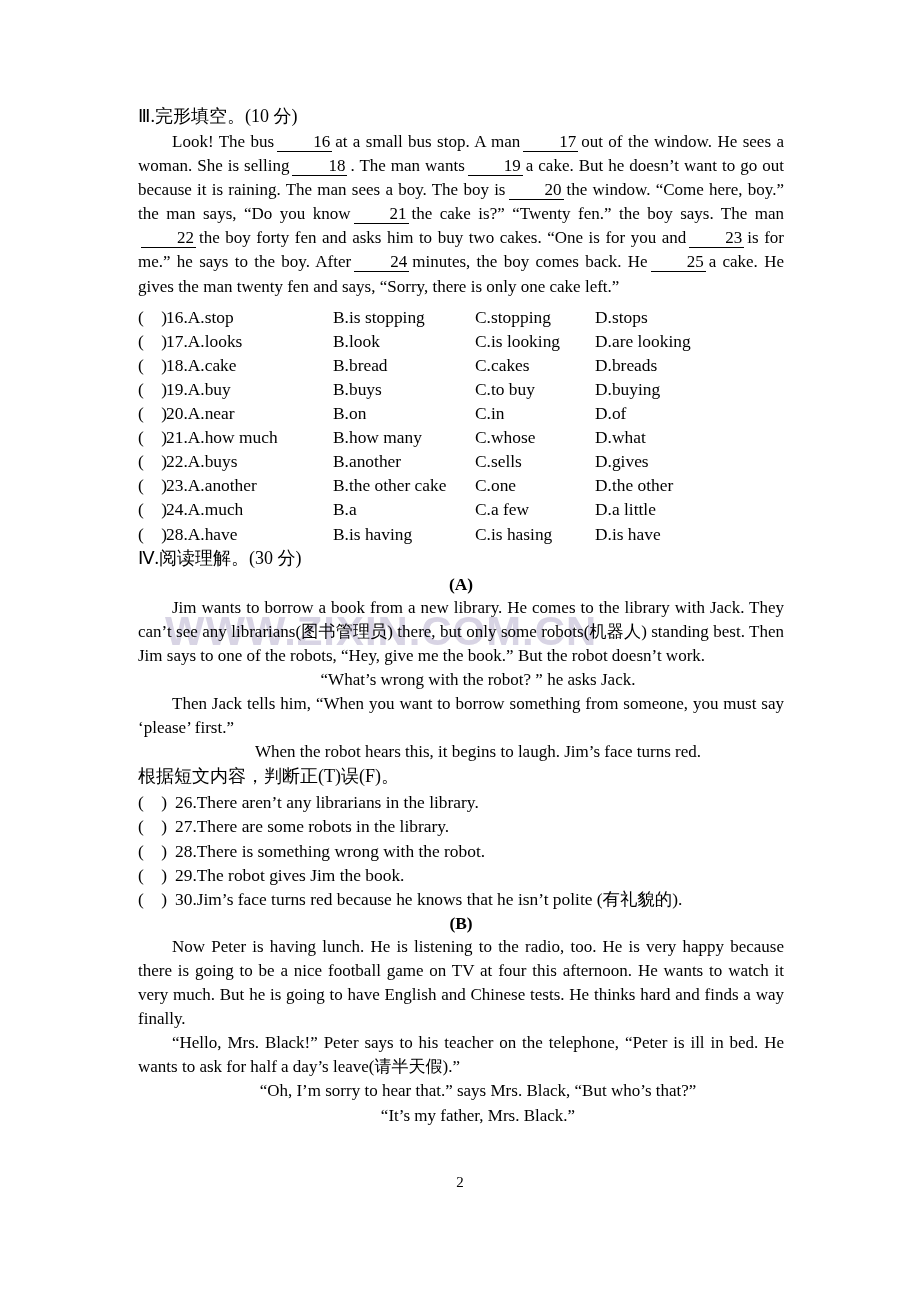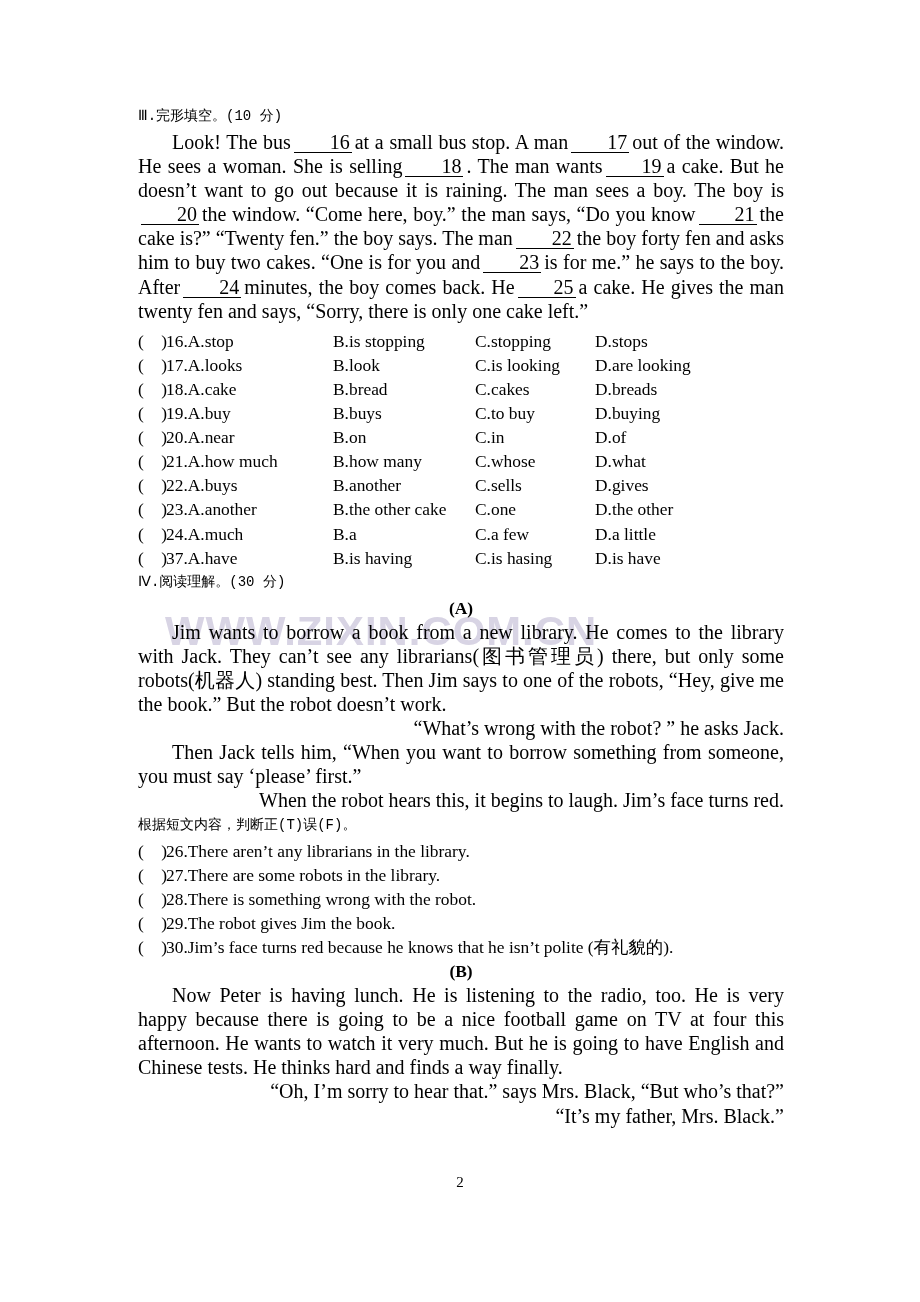--- a/index.html
+++ b/index.html
@@ -44,37 +44,37 @@
     transform-origin: left center;
   }
 
   .layer {
     position: relative;
     z-index: 2;
   }
 
   
   .section-head {
-    font-family: Liberation Mono, monospace;
-    font-size: 14px;
+    font-family: Liberation Serif, serif;
+    font-size: 18px;
     line-height: 24px;
     margin: 0 0 2px 0;
     white-space: nowrap;
   }
 
   
   .para {
-    font-size: 20px;
+    font-size: 17px;
     line-height: 24.1px;
     text-align: justify;
     text-justify: inter-word;
     margin: 0;
     text-indent: 34px;
   }
-  .para.last { text-align: right; }
+  .para.last { text-align: center; }
 
   
   .blank {
     display: inline-block;
     border-bottom: 1px solid #000;
     text-align: center;
     padding: 0 2px;
     min-width: 46px;
     line-height: 19px;
     margin: 0 3px;
@@ -100,21 +100,21 @@
 
   
   .tf-list { margin: 0; }
   .tf-row {
     display: flex;
     font-size: 17.4px;
     line-height: 24.1px;
     white-space: nowrap;
   }
   .tf-paren { width: 28px; flex: 0 0 28px; }
-  .tf-text  { flex: 1 1 auto; }
+  .tf-text  { flex: 1 1 auto; padding-left: 9px; }
 
   
   .passage-label {
     text-align: center;
     font-size: 17.4px;
     font-weight: bold;
     line-height: 24.1px;
     margin: 0;
   }
 
@@ -204,21 +204,21 @@
       </div>
       <div class="mc-row">
         <span class="mc-paren">(&nbsp;&nbsp;&nbsp;&nbsp;)</span>
         <span class="mc-a"><span>24.</span><span>A.much</span></span>
         <span class="mc-b">B.a</span>
         <span class="mc-c">C.a few</span>
         <span class="mc-d">D.a little</span>
       </div>
       <div class="mc-row">
         <span class="mc-paren">(&nbsp;&nbsp;&nbsp;&nbsp;)</span>
-        <span class="mc-a"><span>37.</span><span>A.have</span></span>
+        <span class="mc-a"><span>28.</span><span>A.have</span></span>
         <span class="mc-b">B.is having</span>
         <span class="mc-c">C.is hasing</span>
         <span class="mc-d">D.is have</span>
       </div>
     </div>
 
     <div class="section-head">Ⅳ.阅读理解。(30 分)</div>
 
     <div class="passage-label">(A)</div>
 
@@ -248,20 +248,21 @@
       </div>
       <div class="tf-row">
         <span class="tf-paren">(&nbsp;&nbsp;&nbsp;&nbsp;)</span>
         <span class="tf-text">30.Jim’s face turns red because he knows that he isn’t polite (有礼貌的).</span>
       </div>
     </div>
 
     <div class="passage-label">(B)</div>
 
     <p class="para">Now Peter is having lunch. He is listening to the radio, too. He is very happy because there is going to be a nice football game on TV at four this afternoon. He wants to watch it very much. But he is going to have English and Chinese tests. He thinks hard and finds a way finally.</p>
+    <p class="para">“Hello, Mrs. Black!” Peter says to his teacher on the telephone, “Peter is ill in bed. He wants to ask for half a day’s leave(请半天假).”</p>
     <p class="para last">“Oh, I’m sorry to hear that.” says Mrs. Black, “But who’s that?”</p>
     <p class="para last">“It’s my father, Mrs. Black.”</p>
 
   </div>
 
   <div class="page-number">2</div>
 
 </div>
 
 </body></html>

